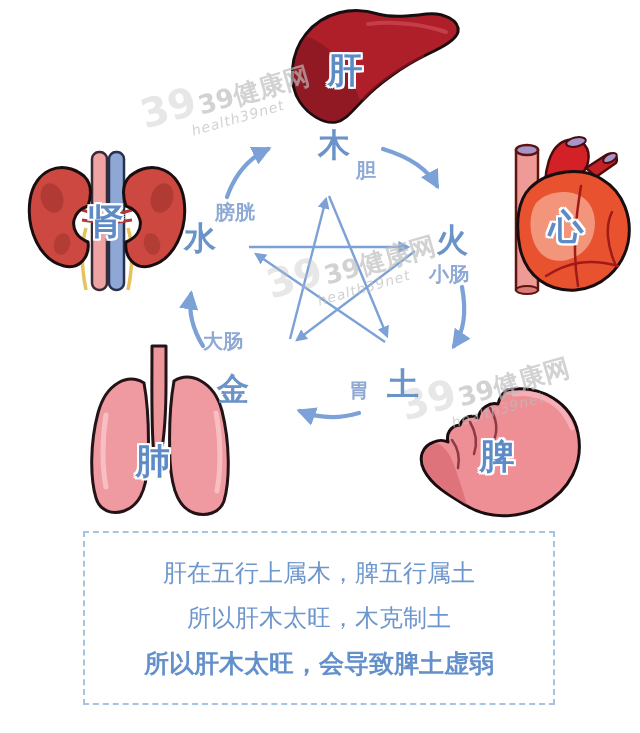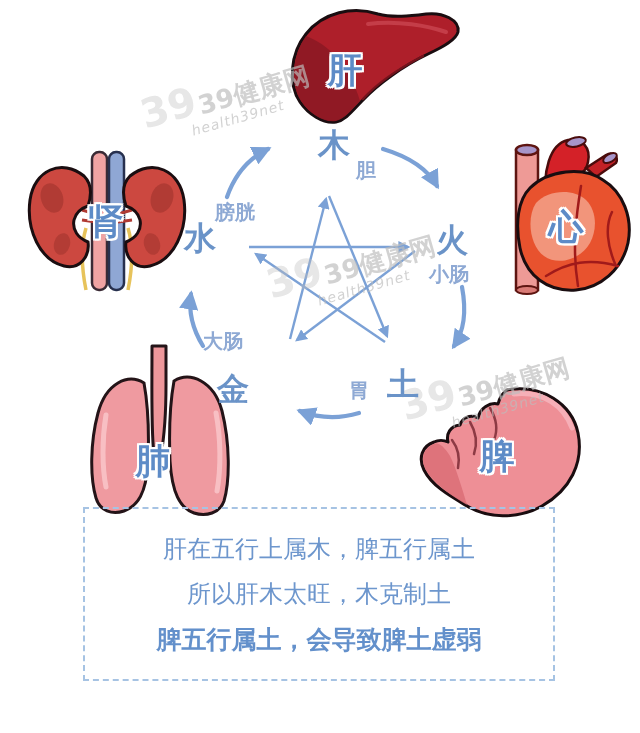--- a/index.html
+++ b/index.html
@@ -23,21 +23,21 @@
   .organ-name{
     position:absolute;transform:translate(-50%,-50%);
     font-size:35px;font-weight:bold;color:#5d8bc7;line-height:1;
     white-space:nowrap;
     text-shadow:
       -2px 0 0 #fff, 2px 0 0 #fff, 0 -2px 0 #fff, 0 2px 0 #fff,
       -2px -2px 0 #fff, 2px -2px 0 #fff, -2px 2px 0 #fff, 2px 2px 0 #fff;
   }
   
   .caption-box{
-    position:absolute;left:83px;top:507px;width:472px;height:174px;
+    position:absolute;left:83px;top:531px;width:472px;height:174px;
     border:2px dashed #a6c3e3;box-sizing:border-box;
     display:flex;flex-direction:column;justify-content:center;
     text-align:center;
   }
   .caption-line{
     font-size:24px;line-height:45px;color:#6d96cd;font-weight:500;
     white-space:nowrap;
   }
   .caption-line.strong{font-weight:bold;font-size:25px;color:#6390cb;}
   
@@ -181,16 +181,16 @@
 
   <div class="fu-label" style="left:366px;top:170px;">胆</div>
   <div class="fu-label" style="left:449px;top:274px;">小肠</div>
   <div class="fu-label" style="left:359px;top:390px;">胃</div>
   <div class="fu-label" style="left:223px;top:341px;">大肠</div>
   <div class="fu-label" style="left:235px;top:212px;">膀胱</div>
 
   <div class="caption-box">
     <div class="caption-line">肝在五行上属木，脾五行属土</div>
     <div class="caption-line">所以肝木太旺，木克制土</div>
-    <div class="caption-line strong">脾五行属土，会导致脾土虚弱</div>
+    <div class="caption-line strong">所以肝木太旺，会导致脾土虚弱</div>
   </div>
 
 </div>
 
 </body></html>

